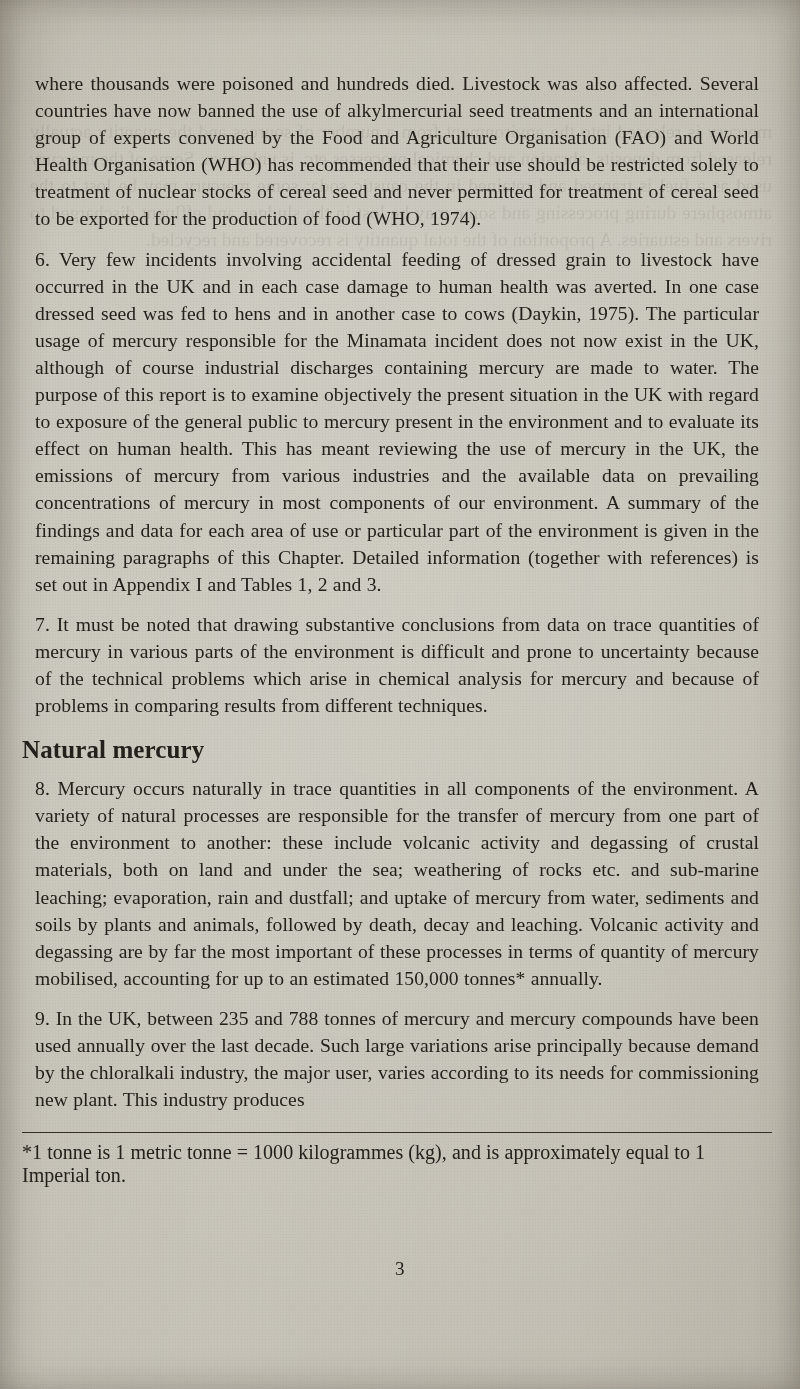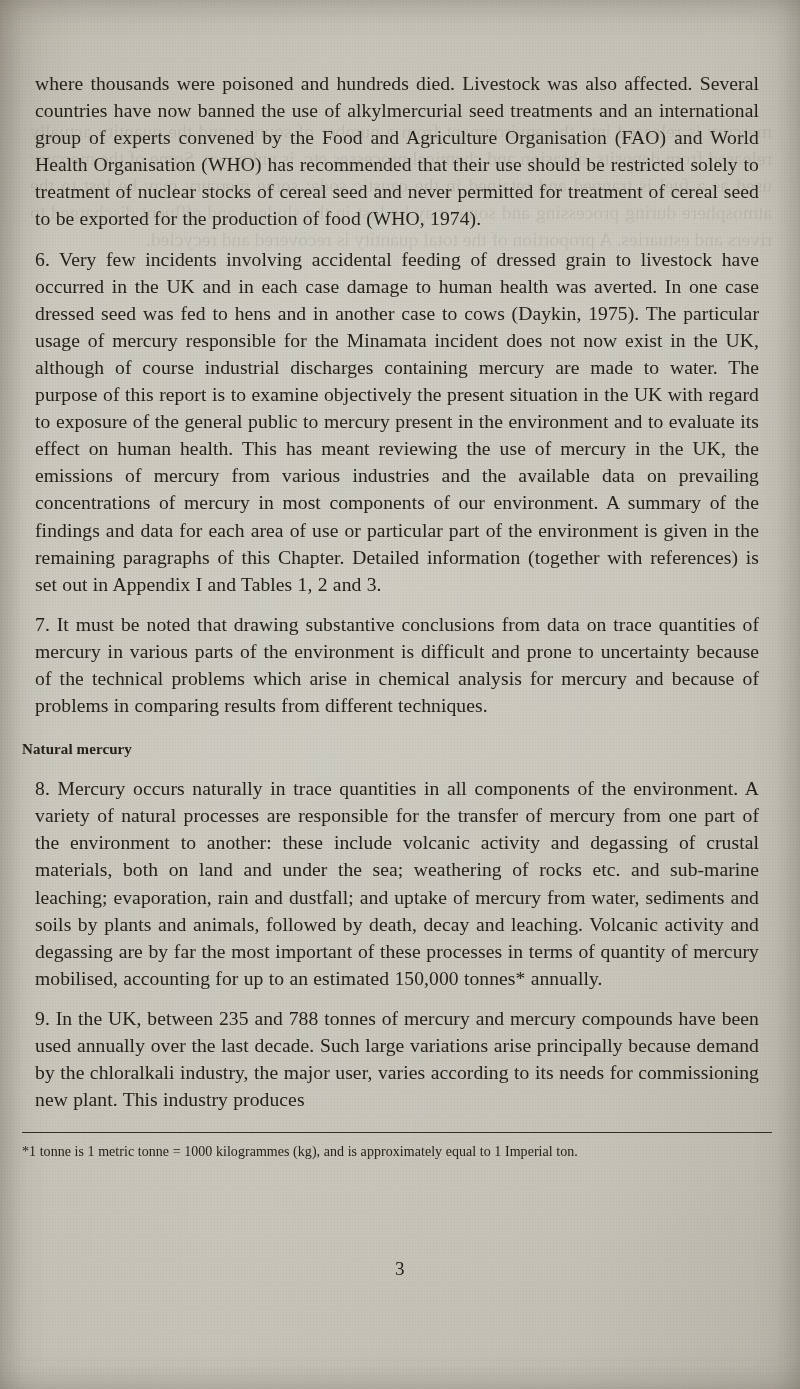--- a/index.html
+++ b/index.html
@@ -85,37 +85,37 @@
     letter-spacing: 0.08px;
     word-spacing: 0.3px;
   }
 
   p.para + p.para { margin-top: 10px; }
 
   .lead-block { padding-top: 57px; }
 
   h2.section-head {
     margin: 18px 0 1px 0;
-    font-size: 15px;
+    font-size: 25px;
     line-height: 25px;
     font-weight: bold;
     letter-spacing: 0.1px;
   }
 
   .footnote-rule {
     margin: 19px 0 8px 0;
     height: 0;
     border: 0;
     border-top: 1.6px solid #312d26;
     width: 750px;
   }
 
   p.footnote {
     margin: 0;
-    font-size: 14px;
+    font-size: 20px;
     line-height: 22.5px;
     text-align: left;
     letter-spacing: 0.05px;
   }
 
   .folio {
     position: absolute;
     z-index: 3;
     left: 0;
     right: 0;

